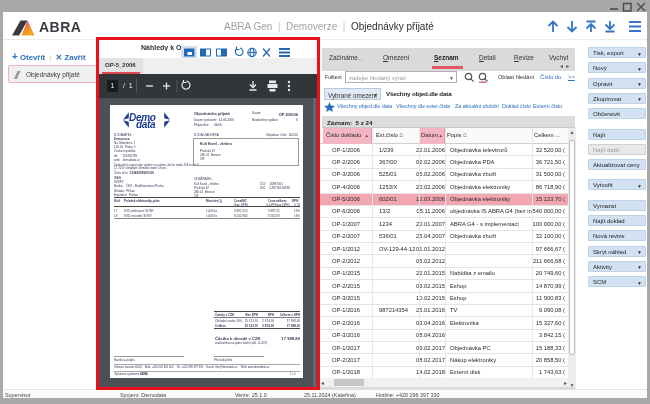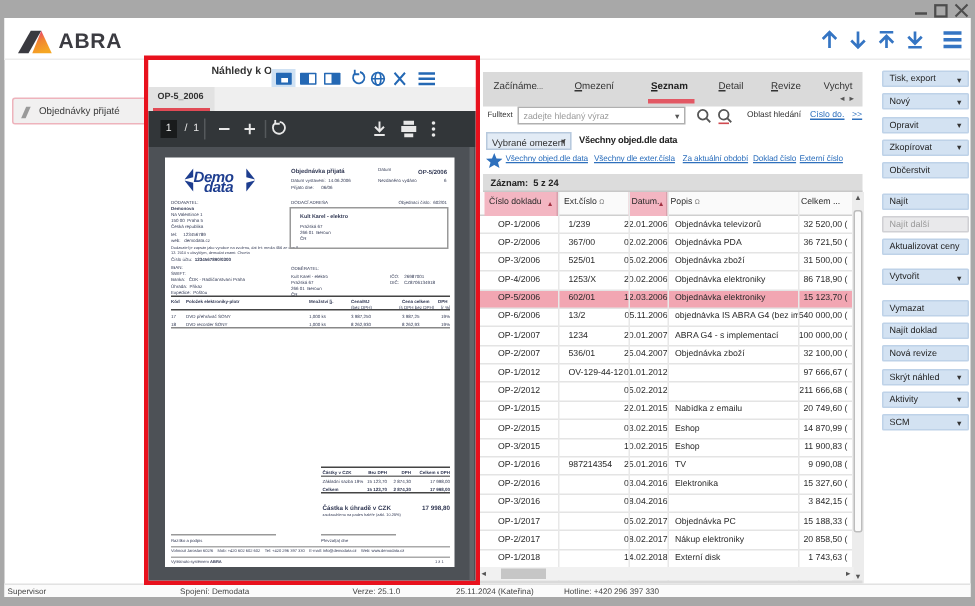--- a/index.html
+++ b/index.html
@@ -30,32 +30,38 @@
       <stop offset="0" stop-color="#e82a84"></stop>
             <stop offset="0.55" stop-color="#f1872f"></stop>
             <stop offset="1" stop-color="#f5a623"></stop>
     </linearGradient>
         </defs>
     <polygon points="1,19.5 9.5,4.5 16.5,4.5 8,19.5" fill="#3a3a40"></polygon>
     <polygon points="10.5,19.5 16.5,4.5 23.5,19.5" fill="url(#lg)"></polygon>
   </svg>
   <div class="abs" style="left:36px; top:7px; font-size:14px; font-weight:bold; letter-spacing:0.5px; color:#3b3b41;">ABRA</div>
 
+  <div class="abs" style="left:221px; top:8.5px; font-size:10px; color:#a2a2a2; white-space:nowrap;">ABRA Gen&nbsp; <span style="color:#c9c9c9">|</span> &nbsp;Demoverze&nbsp; <span style="color:#c9c9c9">|</span> &nbsp;<span style="color:#2d2d2d">Objednávky přijaté</span></div>
 
   <svg class="abs" style="left:542px; top:7px;" width="100" height="15" viewBox="0 0 100 15">
     <g stroke="#3575c3" stroke-width="1.8" fill="none">
       <path d="M8,13 L8,3 M3.5,7 L8,2.5 L12.5,7"></path>
       <path d="M27,2 L27,12 M22.5,8 L27,12.5 L31.5,8"></path>
       <path d="M41.5,2.5 L50.5,2.5 M46,13 L46,6 M41.5,9.5 L46,5 L50.5,9.5"></path>
       <path d="M60.5,12.5 L69.5,12.5 M65,2 L65,9 M60.5,5.5 L65,10 L69.5,5.5"></path>
       <path d="M84,3 L96,3 M84,7.5 L96,7.5 M84,12 L96,12" stroke-width="2.2"></path>
     </g>
   </svg>
 </div>
 
+<div class="abs" style="left:9px; top:39px; width:90px; height:12px; font-size:7.8px; font-weight:bold; color:#2e70bd; white-space:nowrap;">
+  <span style="font-size:10px;">+</span> Otevřít
+  <span style="color:#c9c9c9; font-weight:normal; margin:0 2px;">|</span>
+  <span style="font-size:8px;">✕</span> Zavřít
+</div>
 <div class="abs" style="left:5px; top:53px; width:90px; height:18px; background:#f1f0f0; border:1px solid #eeb3bc; border-radius:2px;">
   <svg class="abs" style="left:5px; top:5px;" width="9" height="8" viewBox="0 0 9 8">
         <polygon points="0,8 3.5,0 6.5,0 3,8" fill="#9a9a9a"></polygon>
       </svg>
   <div class="abs" style="left:17px; top:5px; font-size:6.5px; color:#3a3a3a; white-space:nowrap;">Objednávky přijaté</div>
 </div>
 
 <div class="abs" style="left:319px; top:36px; width:253px; height:23px; background:#dadada;">
   <div class="abs" style="left:7px; top:6px; font-size:6.5px; color:#333; white-space:nowrap;">Začínáme<span style="font-size:5px;">...</span></div>
   <div class="abs" style="left:61px; top:6px; font-size:6.5px; color:#333;"><u>O</u>mezení</div>

